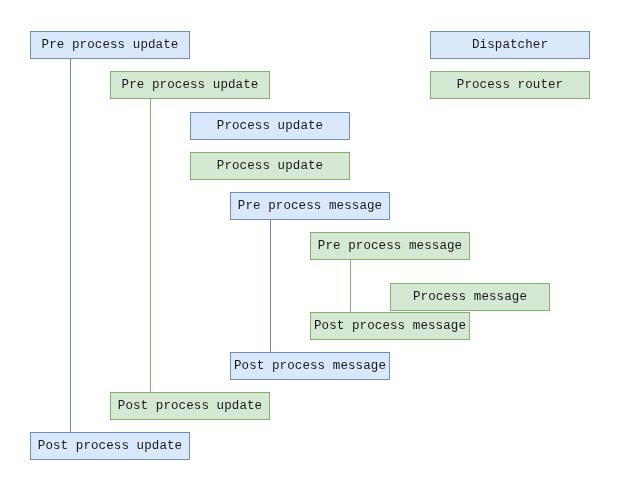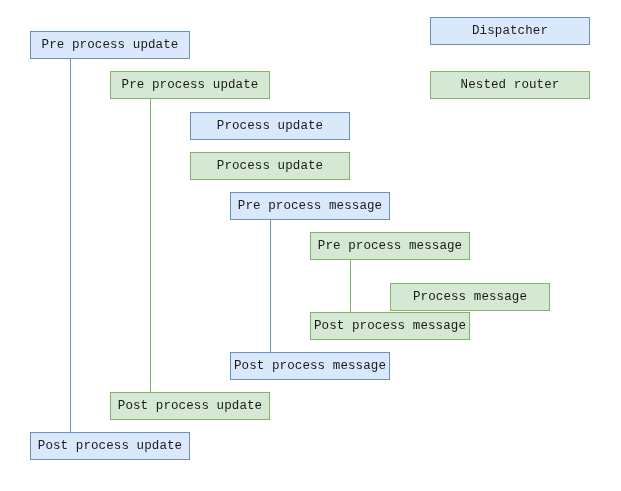--- a/index.html
+++ b/index.html
@@ -61,15 +61,15 @@
     <div class="node green" style="left: 110px; top: 71px;">Pre process update</div>
     <div class="node blue" style="left: 190px; top: 112px;">Process update</div>
     <div class="node green" style="left: 190px; top: 152px;">Process update</div>
     <div class="node blue" style="left: 230px; top: 192px;">Pre process message</div>
     <div class="node green" style="left: 310px; top: 232px;">Pre process message</div>
     <div class="node green" style="left: 390px; top: 283px;">Process message</div>
     <div class="node green" style="left: 310px; top: 312px;">Post process message</div>
     <div class="node blue" style="left: 230px; top: 352px;">Post process message</div>
     <div class="node green" style="left: 110px; top: 392px;">Post process update</div>
     <div class="node blue" style="left: 30px; top: 432px;">Post process update</div>
-    <div class="node blue" style="left: 430px; top: 17px;">Dispatcher</div>
-    <div class="node green" style="left: 430px; top: 71px;">Nested router</div>
+    <div class="node blue" style="left: 430px; top: 31px;">Dispatcher</div>
+    <div class="node green" style="left: 430px; top: 71px;">Process router</div>
   </div>
 
 </body></html>

